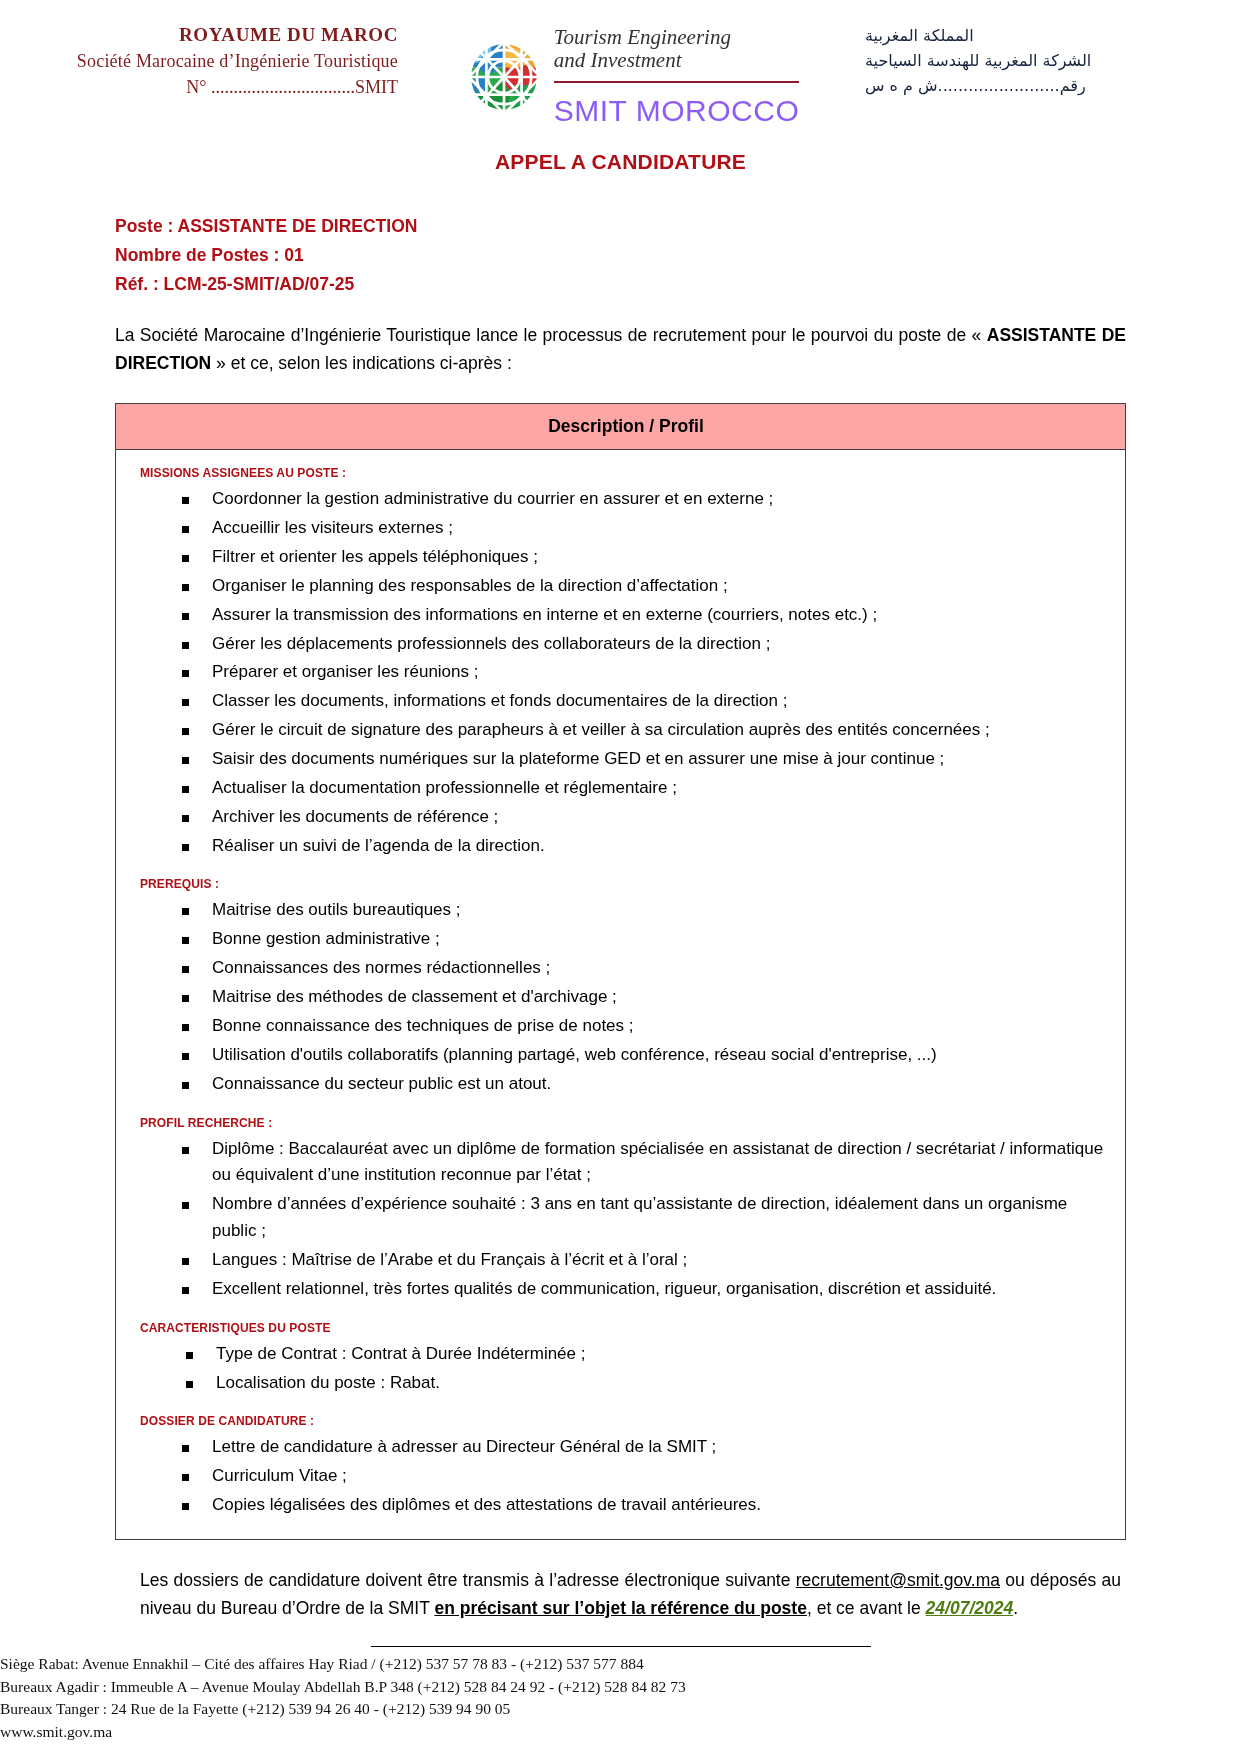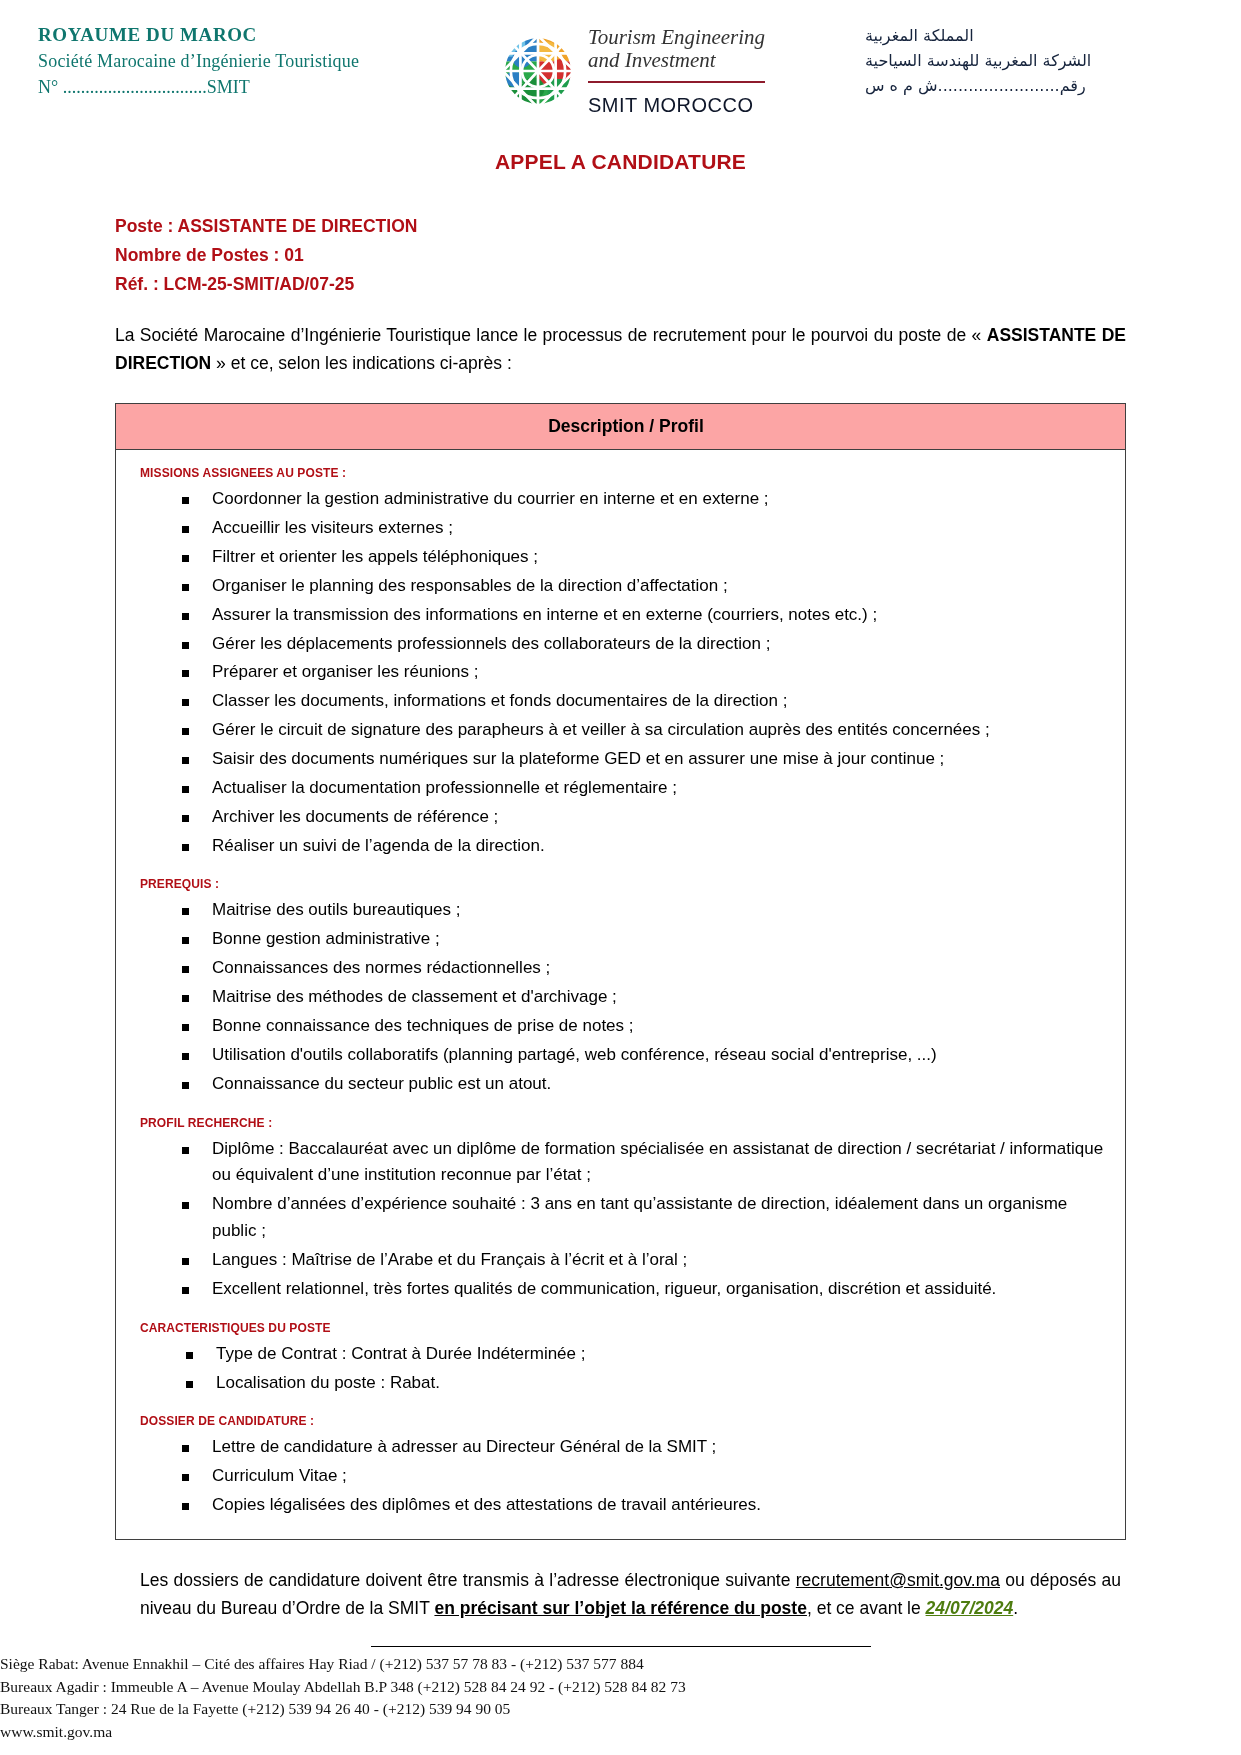--- a/index.html
+++ b/index.html
@@ -27,23 +27,23 @@
   .header {
     display: flex;
     align-items: flex-start;
     justify-content: space-between;
     padding: 22px 46px 0 38px;
     height: 110px;
     box-sizing: border-box;
   }
   .hdr-left {
     width: 360px;
-    text-align: left;
+    text-align: right;
     font-family: "Liberation Serif", serif;
-    color: #0f766e;
+    color: #7f1d1d;
     line-height: 1.42;
   }
   .hdr-left .l1 {
     font-weight: bold;
     font-size: 19px;
     letter-spacing: 0.6px;
   }
   .hdr-left .l2 {
     font-size: 18px;
     letter-spacing: 0.2px;
@@ -83,23 +83,23 @@
     font-style: italic;
     font-size: 21px;
     color: #333333;
     white-space: nowrap;
     border-bottom: 2px solid #8e1b2c;
     padding-bottom: 10px;
     margin-bottom: 3px;
   }
   .logo-text .lt3 {
     font-family: "Liberation Sans", sans-serif;
-    font-size: 20px;
+    font-size: 30px;
     letter-spacing: 0.5px;
-    color: #0f172a;
+    color: #8b5cf6;
     white-space: nowrap;
     margin-top: 12px;
   }
 
   .hdr-right {
     width: 330px;
     text-align: left;
     direction: rtl;
     font-family: "DejaVu Sans", sans-serif;
     color: #16243d;
@@ -301,21 +301,21 @@
   </div>
 
   <div class="intro"><span>La Société Marocaine d’Ingénierie Touristique lance le processus de recrutement pour le pourvoi du poste de « </span><b>ASSISTANTE DE DIRECTION</b><span> » et ce, selon les indications ci-après :</span></div>
 
   <div class="table">
     <div class="table-head">Description / Profil</div>
     <div class="table-body">
 
       <div class="sec-title">MISSIONS ASSIGNEES AU POSTE :</div>
       <ul class="bullets">
-        <li>Coordonner la gestion administrative du courrier en interne et en externe ;</li>
+        <li>Coordonner la gestion administrative du courrier en assurer et en externe ;</li>
         <li>Accueillir les visiteurs externes ;</li>
         <li>Filtrer et orienter les appels téléphoniques ;</li>
         <li>Organiser le planning des responsables de la direction d’affectation ;</li>
         <li>Assurer la transmission des informations en interne et en externe (courriers, notes etc.) ;</li>
         <li>Gérer les déplacements professionnels des collaborateurs de la direction ;</li>
         <li>Préparer et organiser les réunions ;</li>
         <li>Classer les documents, informations et fonds documentaires de la direction ;</li>
         <li>Gérer le circuit de signature des parapheurs à et veiller à sa circulation auprès des entités concernées ;</li>
         <li>Saisir des documents numériques sur la plateforme GED et en assurer une mise à jour continue ;</li>
         <li>Actualiser la documentation professionnelle et réglementaire ;</li>

